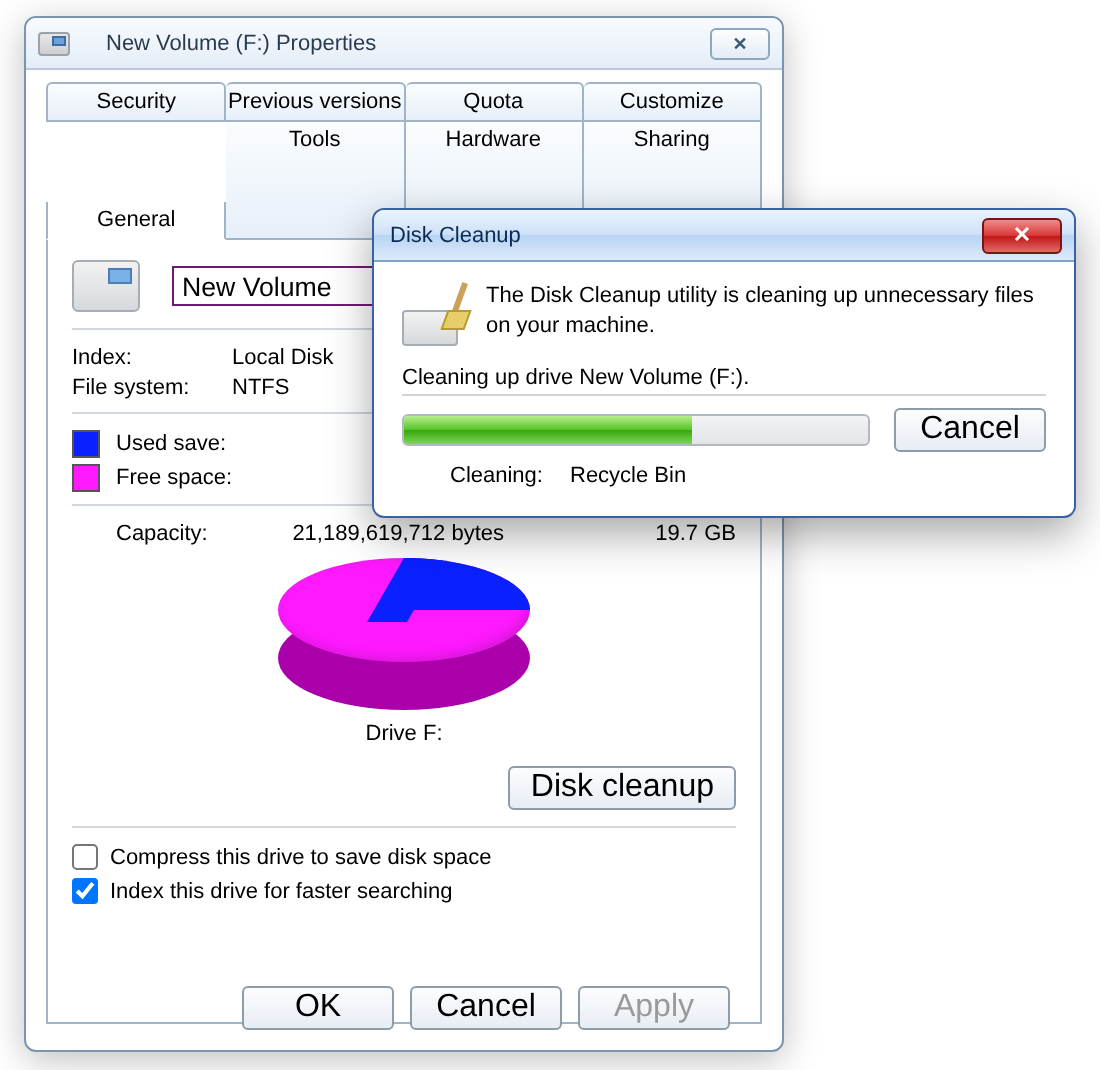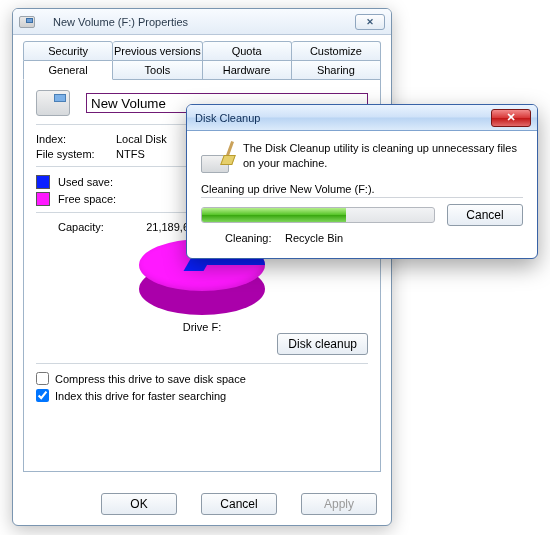--- a/index.html
+++ b/index.html
@@ -67,21 +67,21 @@
     background:linear-gradient(#fafdff,#e7eff8);
     border-left:none;
     font-size:11px;
   }
   .tabrow .tab:first-child{ border-left:1px solid #9fb4c9; }
   .tabrow1 .tab { border-radius:3px 3px 0 0; }
   .tabrow2 .tab { border-top:none; }
   .tabrow2 .tab.active {
     background:#fff;
     border-bottom:1px solid #fff;
-    position:relative; z-index:2;
+    position:relative; z-index:2;margin-top:40px;
   }
   .tab-panel {
     border:1px solid #9fb4c9;
     border-top:none;
     padding:10px 12px;
     min-height:392px;
     background:#fff;
   }
   .name-row{ display:flex; align-items:center; margin-bottom:8px;}
   .drive-icon {
@@ -110,21 +110,21 @@
   .sw-used{ background:#0a20ff;}
   .sw-free{ background:#ff19ff;}
   .space-row .slabel{ width:80px;}
   .space-row .sbytes{ width:130px; text-align:right;}
   .space-row .sgb{ flex:1; text-align:right;}
   .cap-row{ display:flex; margin:0 0 6px 0;}
   .cap-row .clabel{ width:100px; padding-left:22px;}
   .cap-row .cbytes{ width:116px; text-align:right;}
   .cap-row .cgb{ flex:1; text-align:right;}
   
-  .pie-wrap{ text-align:center; margin:6px 0 2px;}
+  .pie-wrap{ text-align:center; margin:6px 0 12px;}
   .pie{ width:126px;height:78px;margin:0 auto;position:relative;}
   .pie-side{
     position:absolute;left:0;top:24px;width:126px;height:52px;
     border-radius:63px/26px;
     background:#aa00aa;
   }
   .pie-top{
     position:absolute;left:0;top:0;width:126px;height:52px;
     border-radius:63px/26px;
     background:#ff19ff;
@@ -144,28 +144,28 @@
   }
   .drive-label{ margin:4px 0 0; text-align:center;}
   .cleanup-row{ display:flex; justify-content:flex-end; margin-top:-2px; margin-bottom:8px;}
   .btn{
     min-width:76px;height:22px;
     padding:0 10px;
     border:1px solid #8e9ba8;
     border-radius:3px;
     background:linear-gradient(#fcfdfe,#e7edf4);
     display:inline-flex;align-items:center;justify-content:center;
-    font-size:12px;
+    font-size:16px;
   }
   .btn.disabled{ color:#9a9a9a; }
   .checkline{ display:flex;align-items:center;margin:4px 0;}
   .checkline input{ margin:0 6px 0 0;}
   .footer-btns{
-    position:absolute;left:0;right:0;bottom:10px;
-    display:flex;justify-content:flex-end;gap:24px;padding:0 14px;margin-left:48px;
+    position:absolute;left:0;right:12px;bottom:10px;
+    display:flex;justify-content:flex-end;gap:8px;padding:0 14px;margin-left:48px;
   }
   
   .cleanup-window{
     position:absolute;
     left:186px; top:104px;
     width:352px;
     border:1px solid #3862a6;
     border-radius:6px;
     background:#fff;
     box-shadow:0 8px 22px rgba(0,0,0,.35);

